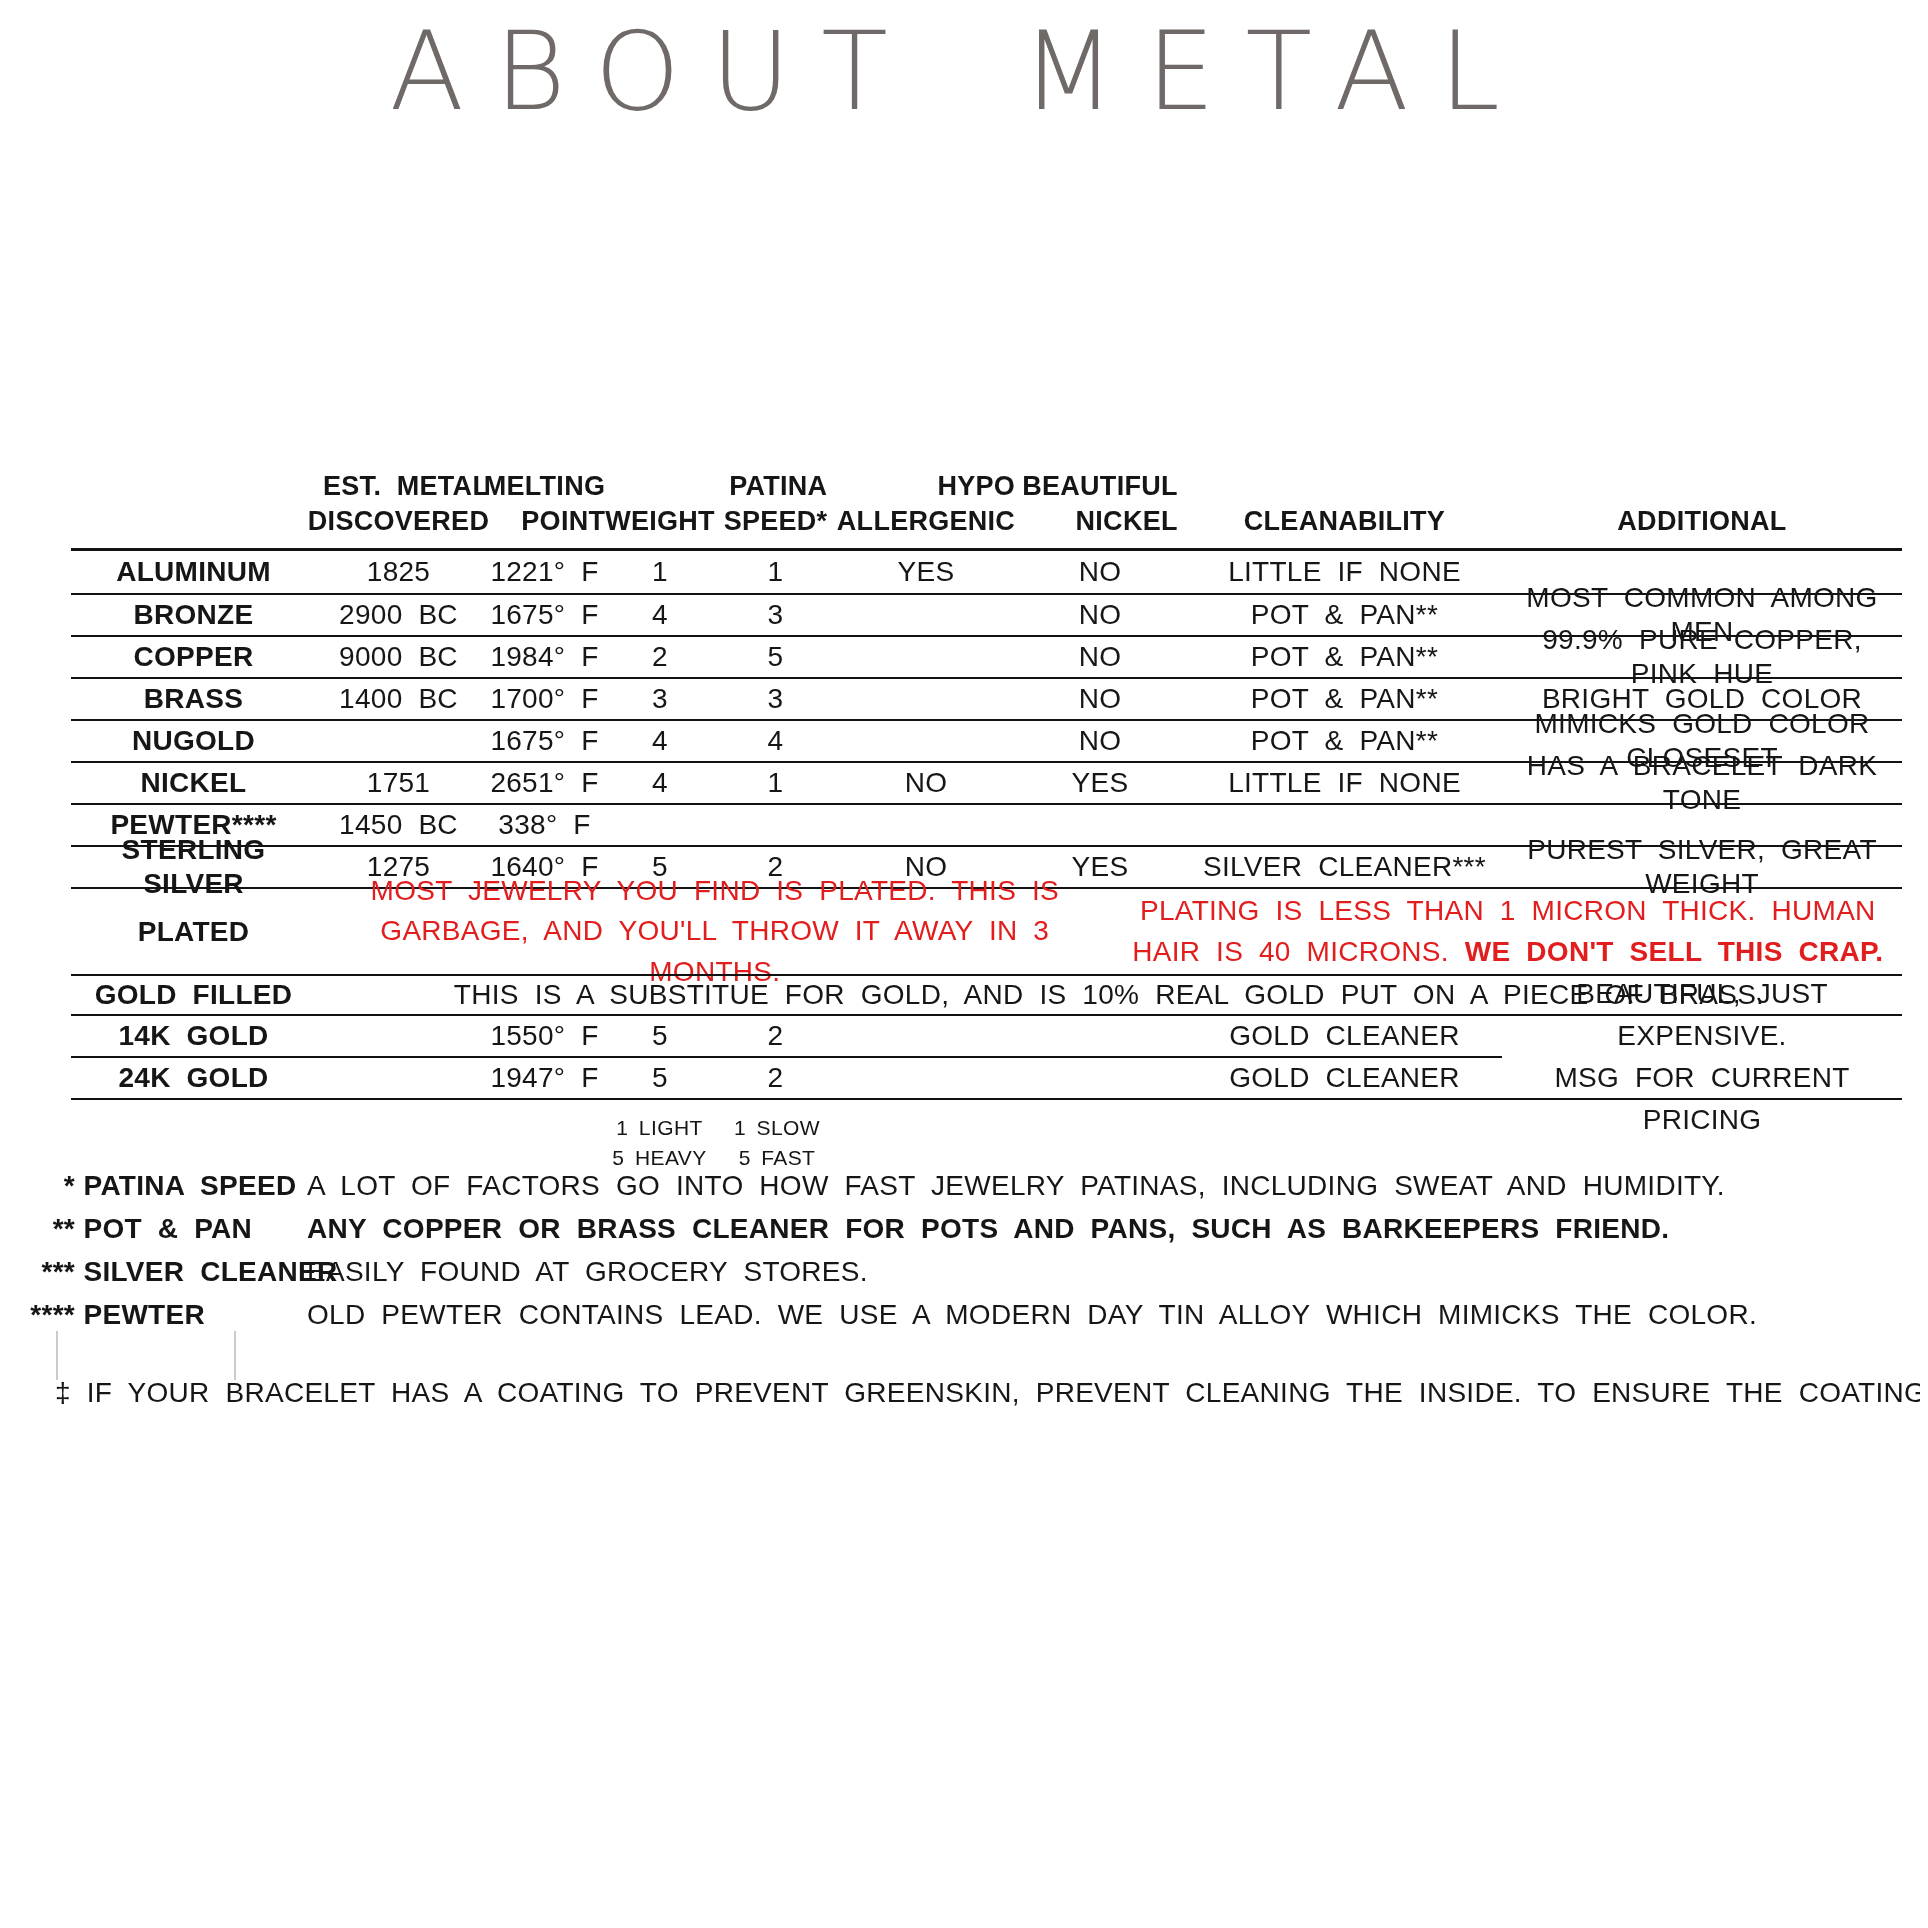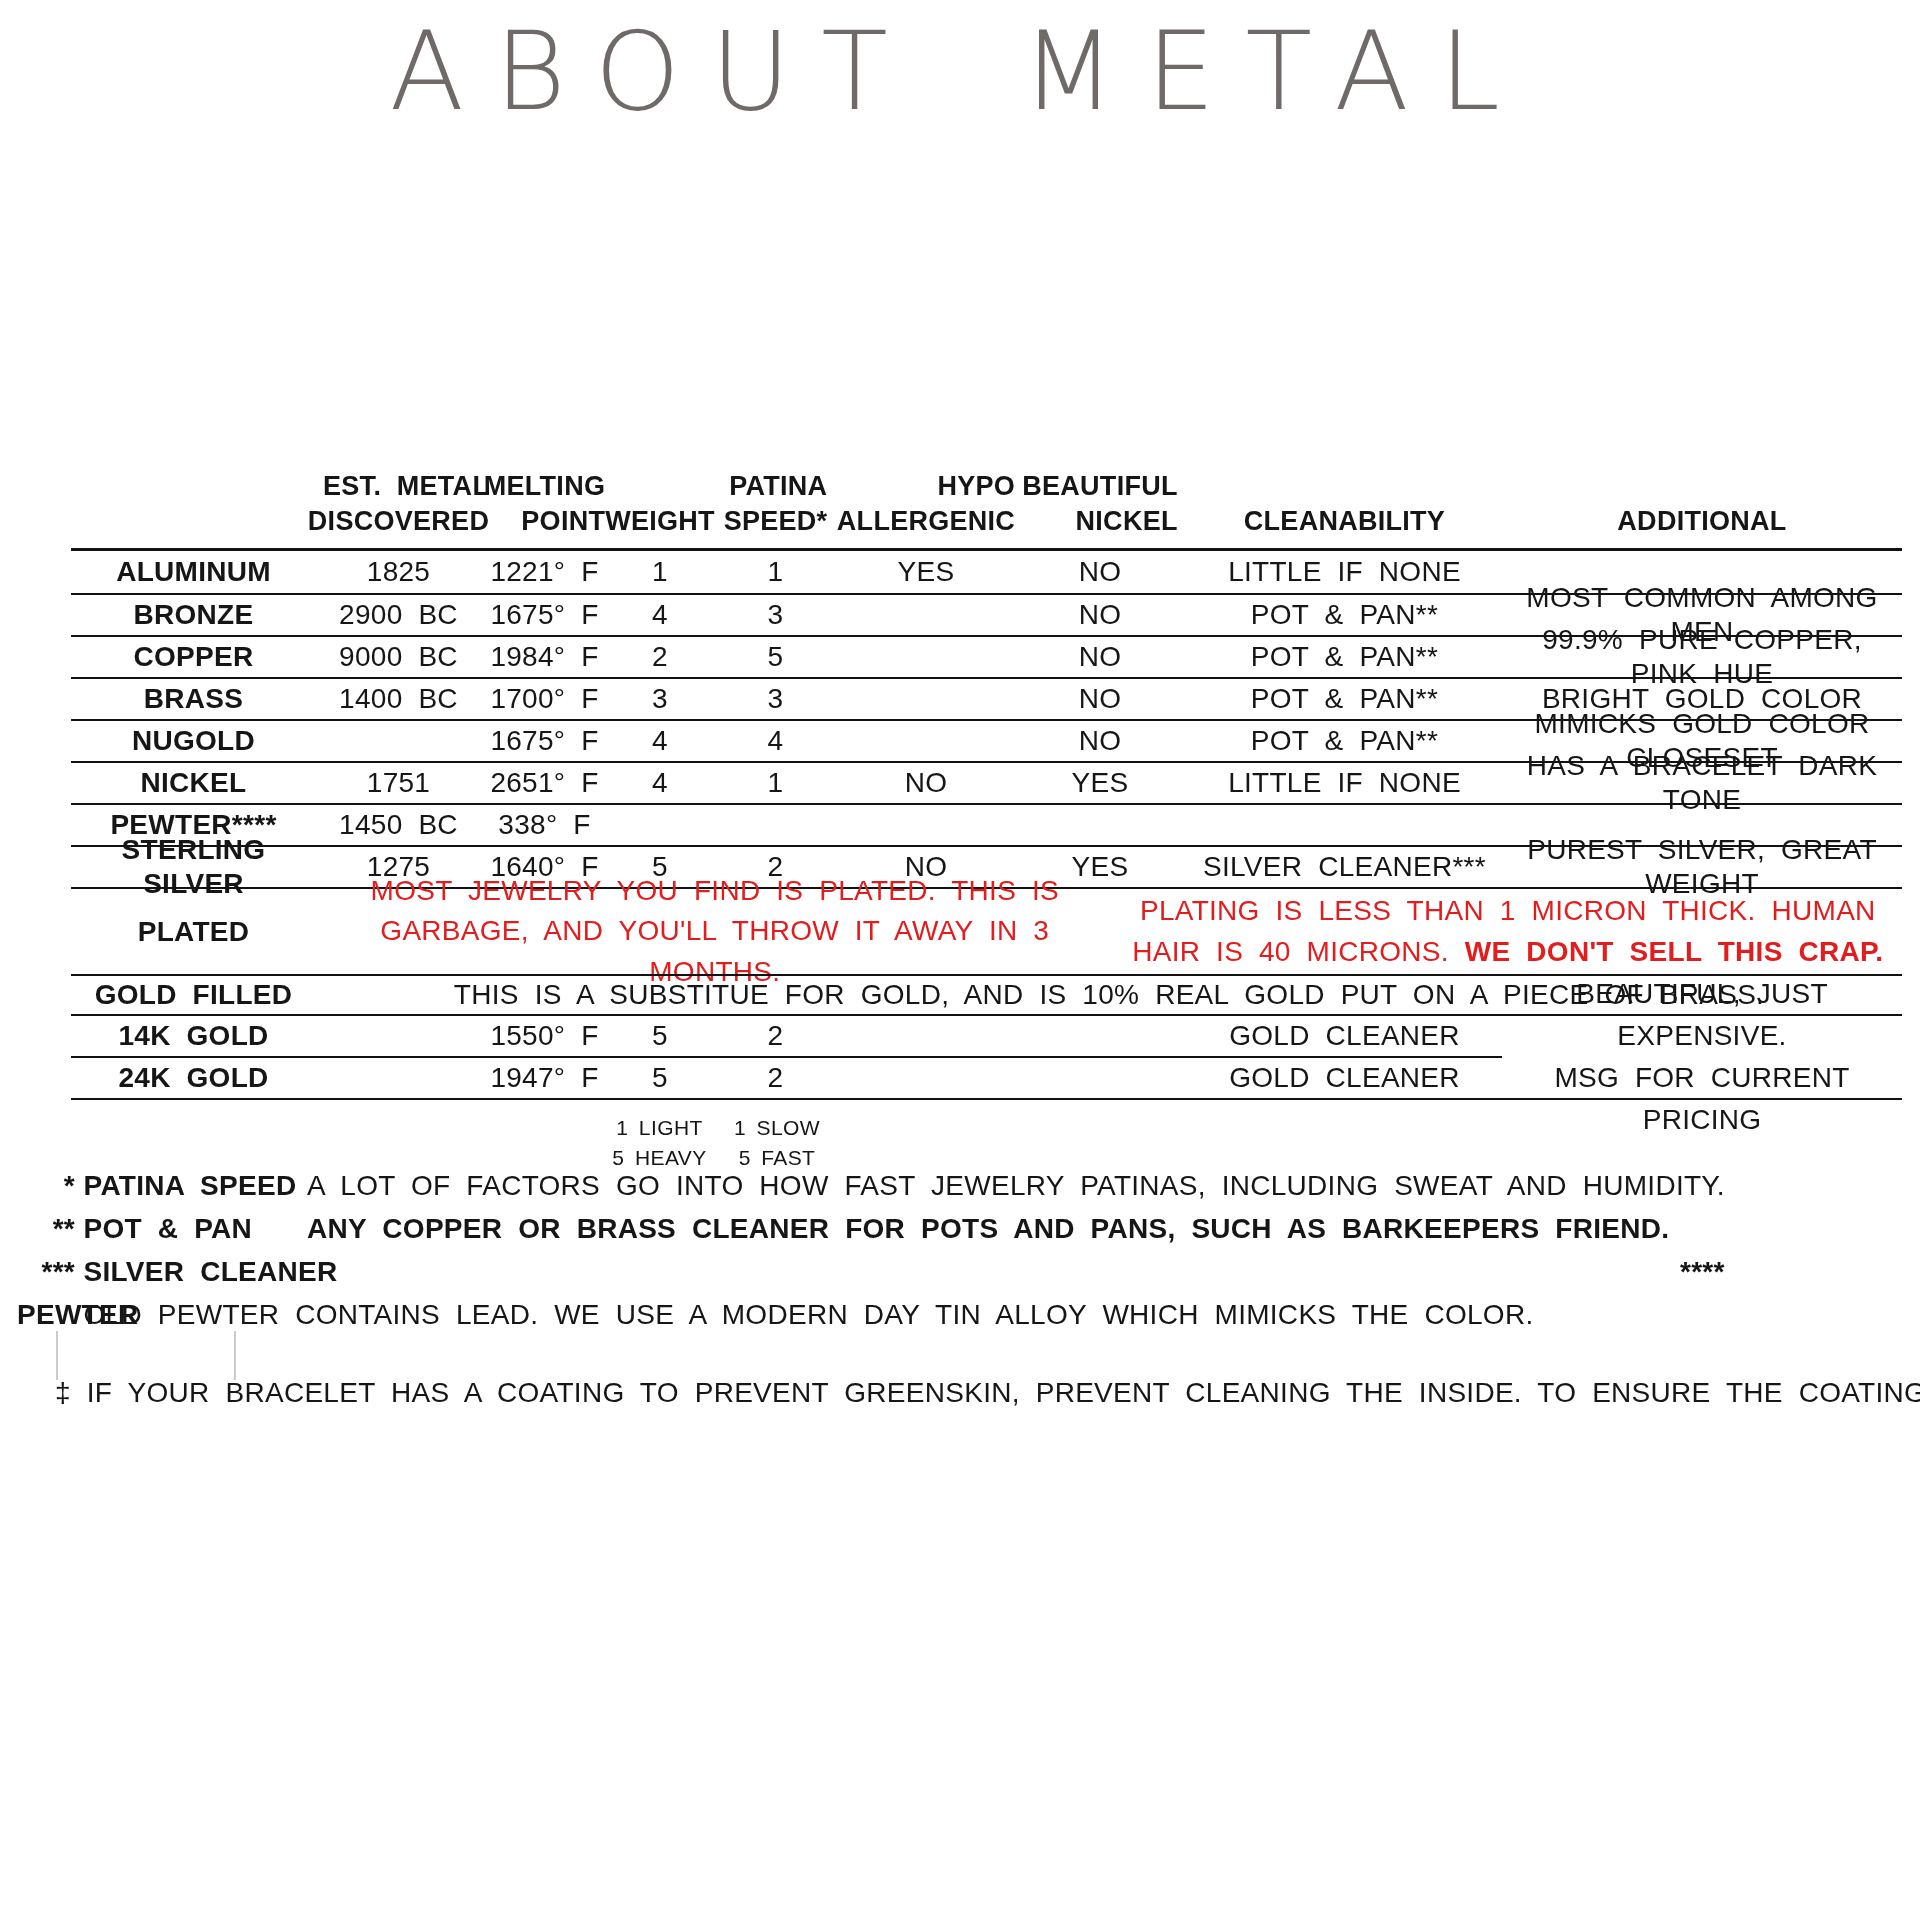--- a/index.html
+++ b/index.html
@@ -253,20 +253,21 @@
     <div class="stars">*</div>
     <div class="flabel">PATINA SPEED</div>
     <div class="ftext">A LOT OF FACTORS GO INTO HOW FAST JEWELRY PATINAS, INCLUDING SWEAT AND HUMIDITY.</div>
 
     <div class="stars">**</div>
     <div class="flabel">POT &amp; PAN</div>
     <div class="ftext bold">ANY COPPER OR BRASS CLEANER FOR POTS AND PANS, SUCH AS BARKEEPERS FRIEND.</div>
 
     <div class="stars">***</div>
     <div class="flabel">SILVER CLEANER</div>
+    <div class="ftext">EASILY FOUND AT GROCERY STORES.</div>
 
     <div class="stars">****</div>
     <div class="flabel">PEWTER</div>
     <div class="ftext">OLD PEWTER CONTAINS LEAD.  WE USE A MODERN DAY TIN ALLOY WHICH MIMICKS THE COLOR.</div>
   </div>
 
   <div class="artifact-line a"></div>
   <div class="artifact-line b"></div>
 
   <div class="dagger-note">‡ IF YOUR BRACELET HAS A COATING TO PREVENT GREENSKIN, PREVENT CLEANING THE INSIDE. TO ENSURE THE COATING LASTS LONGER.</div>

